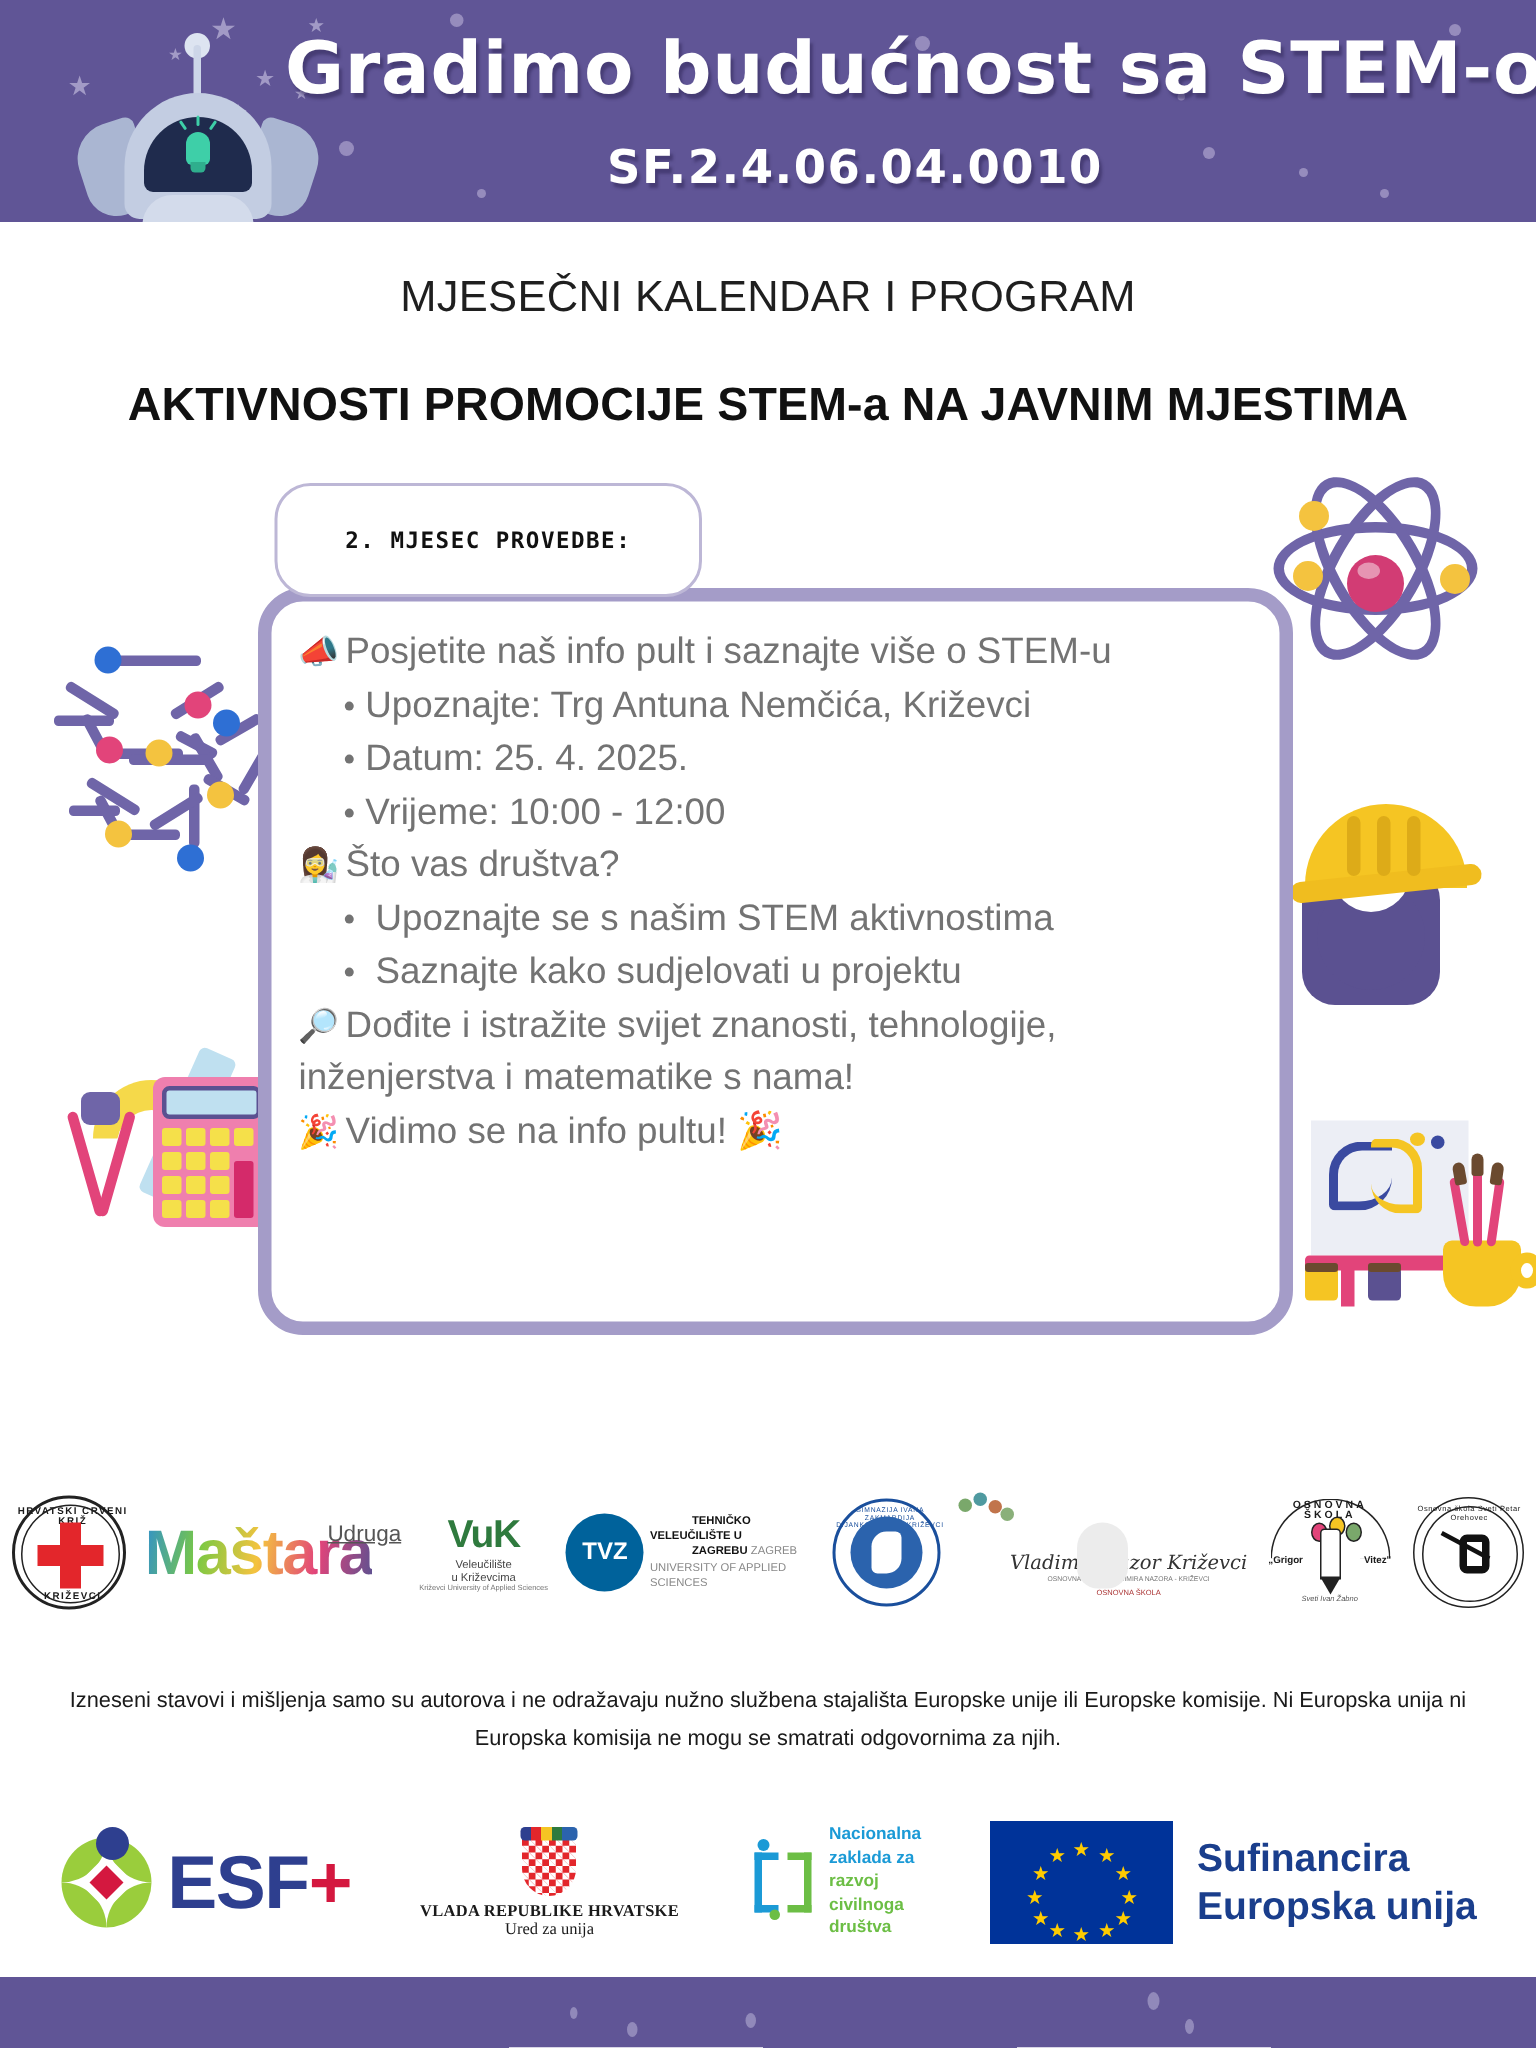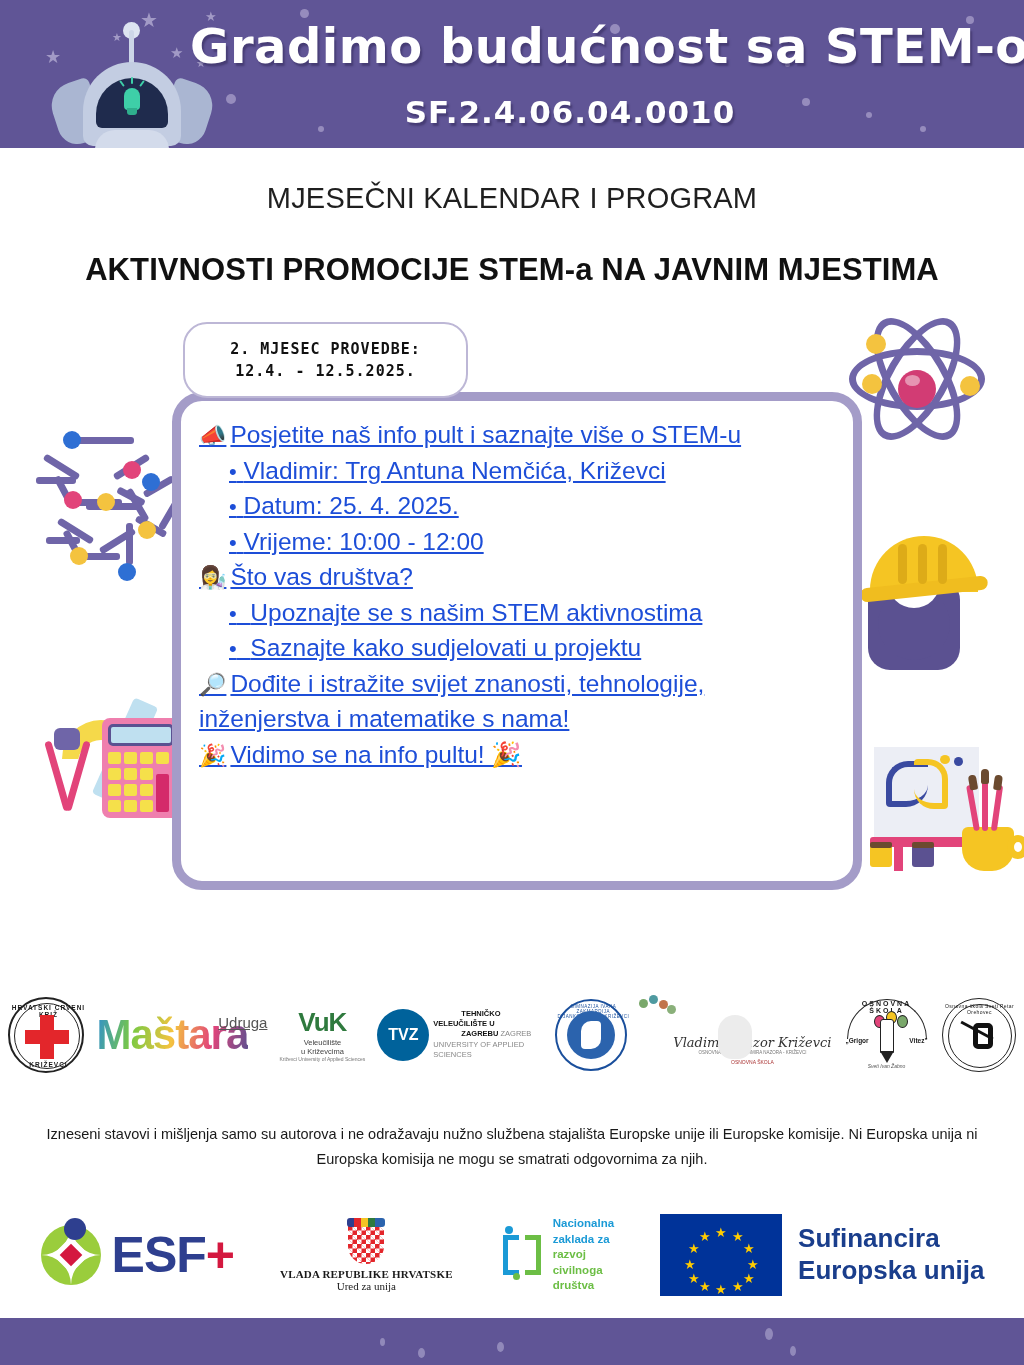--- a/index.html
+++ b/index.html
@@ -80,23 +80,22 @@
     letter-spacing:1px; color:#111; line-height:1.5;
   }
 
   
   .content-box {
     position:absolute; left:172px; top:392px; width:690px; height:498px;
     border:9px solid #a49cc8; border-radius:30px; background:#ffffff; z-index:5;
   }
   .content-inner { padding:22px 18px 0 18px; }
   .line {
-    font-size:24.5px; color:#1d4ed8; line-height:1.0; margin-bottom:11px;
+    font-size:24.5px; color:#737373; line-height:1.0; margin-bottom:11px;
     white-space:nowrap;
-    text-decoration:underline;
   }
   .line .emo { font-size:22px; margin-right:4px; }
   .line.indent { padding-left:30px; }
   .line.indent2 { padding-left:30px; }
   .bullet-dot { font-size:22px; }
 
   
   .decor { position:absolute; z-index:1; }
 
   
@@ -370,21 +369,20 @@
 
   <div class="hdr-title">Gradimo budućnost sa STEM-om</div>
   <div class="hdr-sub">SF.2.4.06.04.0010</div>
 </div>
 
 <div class="sub-title">MJESEČNI KALENDAR I PROGRAM</div>
 <div class="main-title">AKTIVNOSTI PROMOCIJE STEM-a NA JAVNIM MJESTIMA</div>
 
 <div class="date-bubble">
   <div class="l1">2. MJESEC PROVEDBE:</div>
-  <div class="l2">12.4. - 12.5.2025.</div>
 </div>
 
 <div class="decor" id="molecule">
   <div class="bond" style="left:6px;top:52px;width:40px;height:7px;"></div>
   <div class="bond" style="left:28px;top:22px;width:7px;height:40px;transform:rotate(-58deg);"></div>
   <div class="bond" style="left:40px;top:12px;width:64px;height:7px;"></div>
   <div class="bond" style="left:98px;top:22px;width:7px;height:40px;transform:rotate(58deg);"></div>
   <div class="bond" style="left:86px;top:68px;width:30px;height:7px;transform:rotate(28deg);"></div>
   <div class="bond" style="left:42px;top:74px;width:50px;height:7px;"></div>
   <div class="bond" style="left:30px;top:50px;width:7px;height:30px;transform:rotate(-28deg);"></div>
@@ -473,21 +471,21 @@
   <div class="brush-tip" style="left:128px;top:30px;transform:rotate(8deg);"></div>
   <div class="pot" style="left:4px;top:100px;background:#f5c523;"></div>
   <div class="squig" style="left:4px;top:97px;width:22px;height:6px;background:#6b4a2f;border-radius:2px;"></div>
   <div class="pot" style="left:46px;top:100px;background:#5b5191;"></div>
   <div class="squig" style="left:46px;top:97px;width:22px;height:6px;background:#6b4a2f;border-radius:2px;"></div>
 </div>
 
 <div class="content-box">
   <div class="content-inner">
     <div class="line"><span class="emo">📣</span><span>Posjetite naš info pult i saznajte više o STEM-u</span></div>
-    <div class="line indent"><span class="bullet-dot">•</span> <span>Vladimir: Trg Antuna Nemčića, Križevci</span></div>
+    <div class="line indent"><span class="bullet-dot">•</span> <span>Upoznajte: Trg Antuna Nemčića, Križevci</span></div>
     <div class="line indent"><span class="bullet-dot">•</span> <span>Datum: 25. 4. 2025.</span></div>
     <div class="line indent"><span class="bullet-dot">•</span> <span>Vrijeme: 10:00 - 12:00</span></div>
     <div class="line"><span class="emo">👩‍🔬</span><span>Što vas društva?</span></div>
     <div class="line indent2"><span class="bullet-dot">•</span>&nbsp; <span>Upoznajte se s našim STEM aktivnostima</span></div>
     <div class="line indent2"><span class="bullet-dot">•</span>&nbsp; <span>Saznajte kako sudjelovati u projektu</span></div>
     <div class="line"><span class="emo">🔎</span><span>Dođite i istražite svijet znanosti, tehnologije,</span></div>
     <div class="line"><span>inženjerstva i matematike s nama!</span></div>
     <div class="line"><span class="emo">🎉</span><span>Vidimo se na info pultu! 🎉</span></div>
   </div>
 </div>

